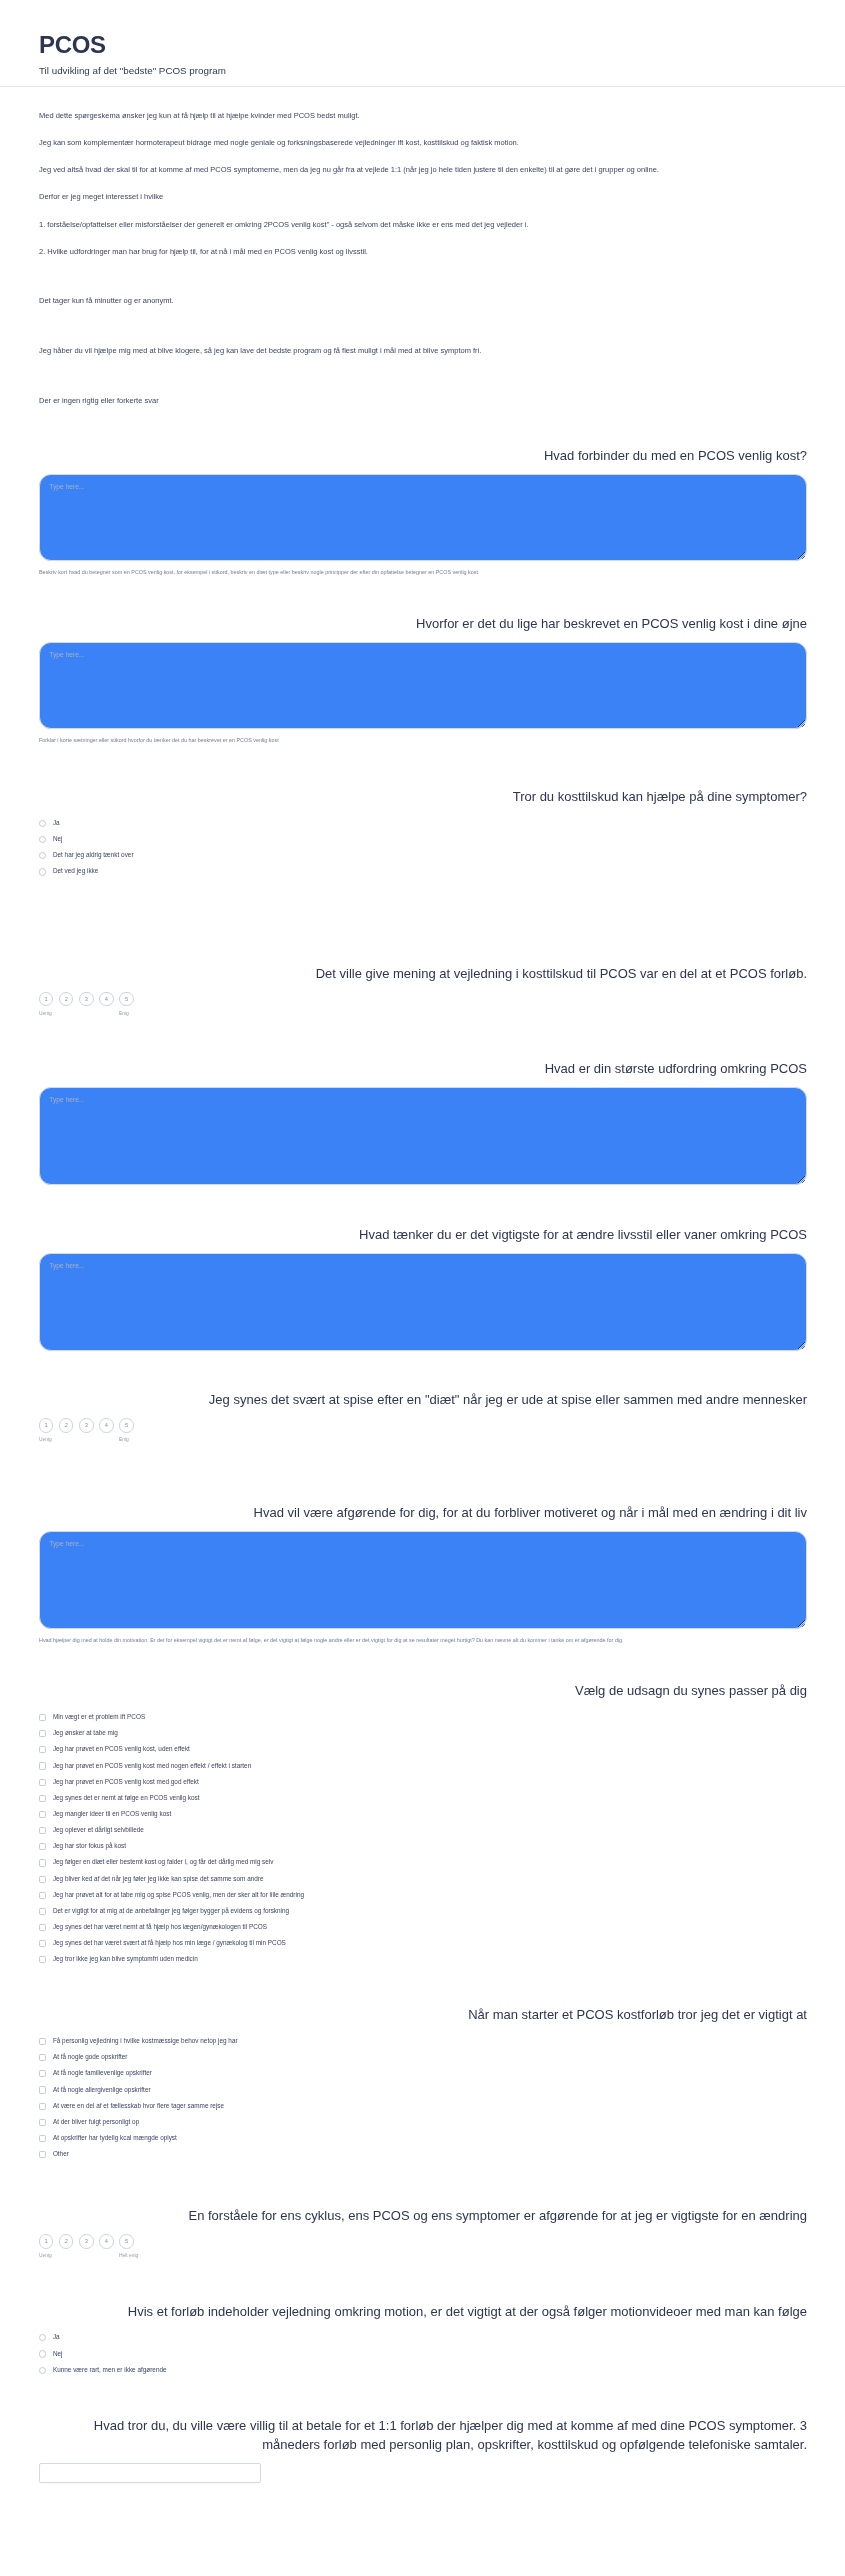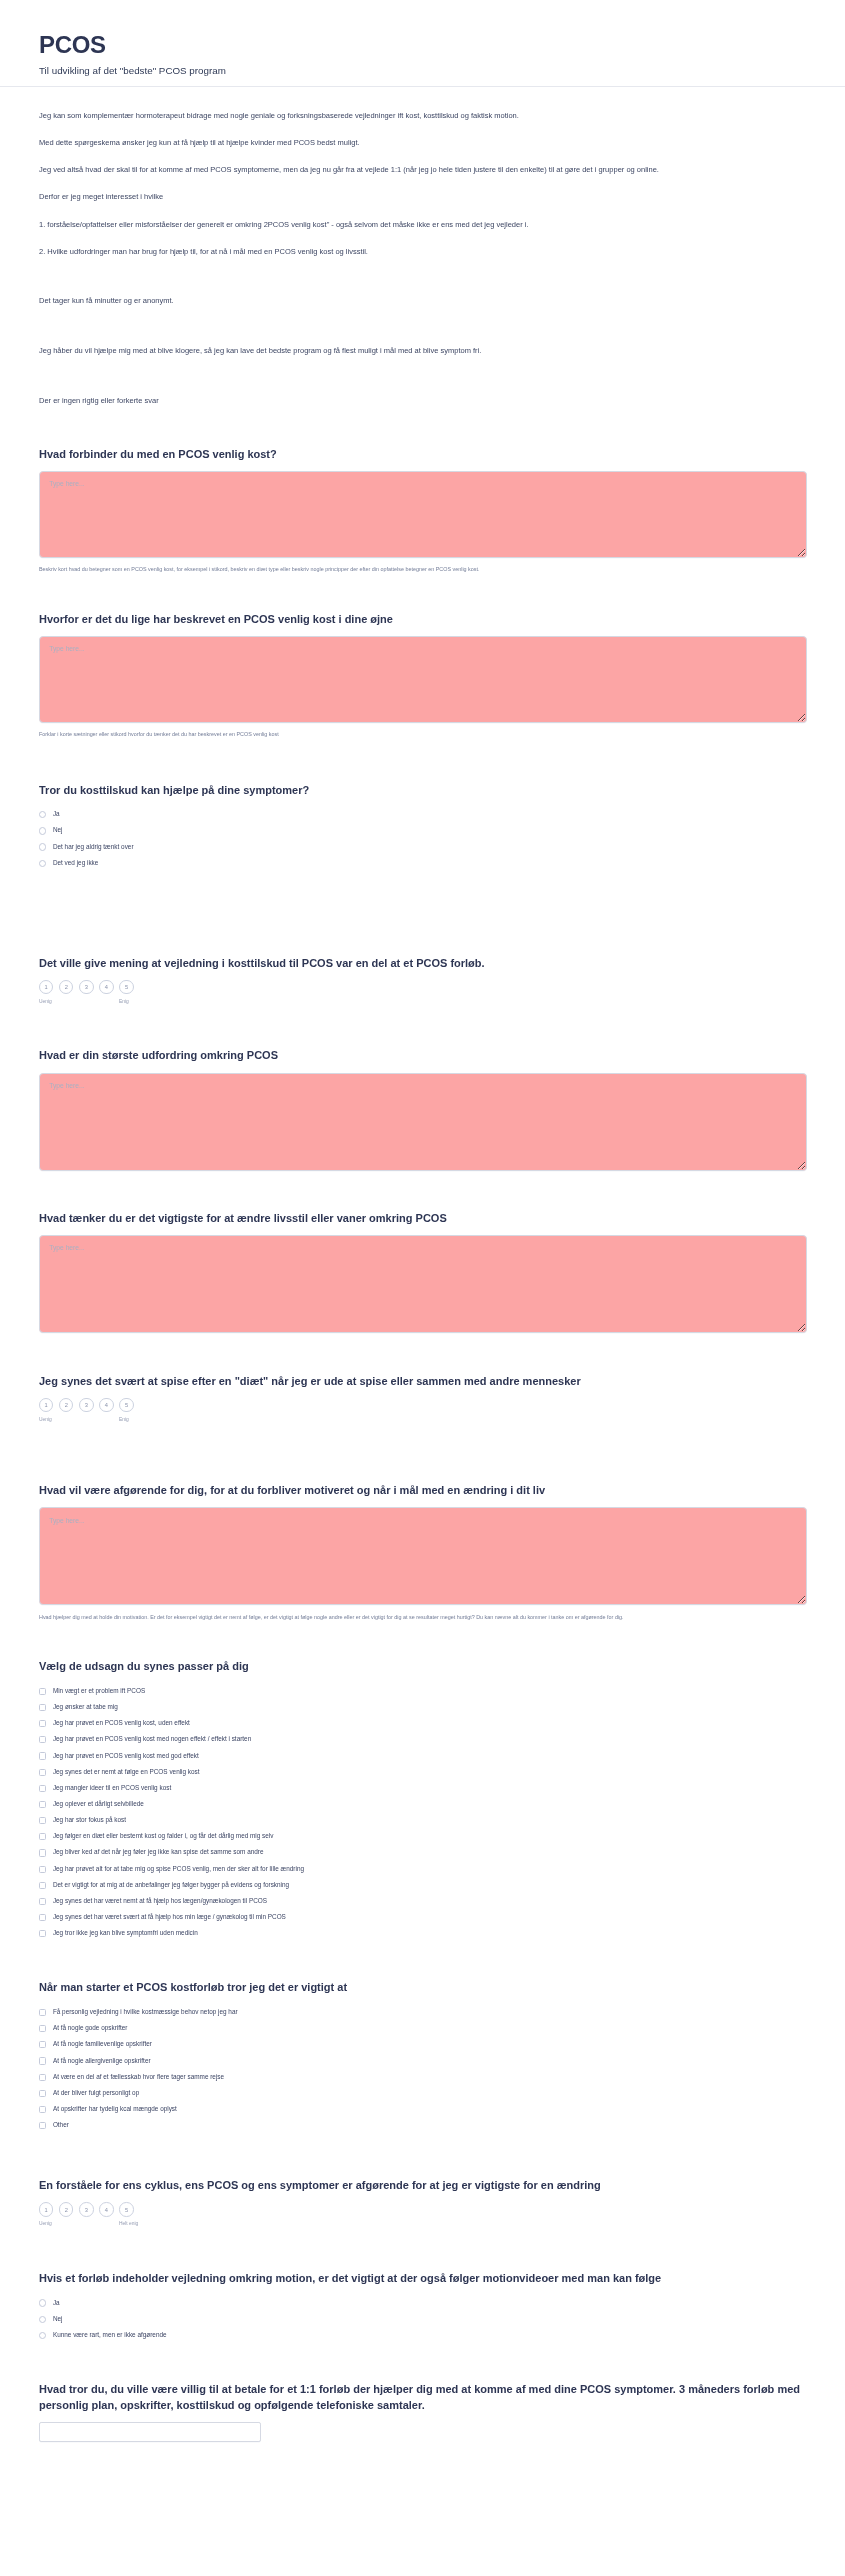--- a/index.html
+++ b/index.html
@@ -43,40 +43,41 @@
     font-size: 7.5px;
     line-height: 1.55;
     color: #3d4663;
     margin: 0 0 15.5px 0;
   }
   .intro p.gap-big { margin-bottom: 38px; }
 
   
   .q { margin-bottom: 15.5px; }
   .q-label {
-    font-size: 11px;
-    font-weight: 700;
+    font-size: 13px;
+    font-weight: 400;
     color: #2d3553;
     line-height: 1.45;
     margin-bottom: 8.2px;
     display: block;
+    text-align: right;
   }
   .q-help {
     font-size: 5.4px;
     color: #737d98;
     line-height: 1.5;
     margin-top: 5.2px;
     display: block;
   }
 
   textarea.ta {
     width: 100%;
     border: 0.5px solid #d5d9e3;
-    border-radius: 4px;
-    background: #fca5a5;
+    border-radius: 12px;
+    background: #3b82f6;
     font-family: "Liberation Sans", "DejaVu Sans", sans-serif;
     font-size: 6.7px;
     color: #2f3a56;
     padding: 8.2px 9.3px;
     resize: vertical;
     outline: none;
     box-shadow: 0 0.5px 0.5px rgba(25,35,70,0.05);
   }
   textarea.ta::placeholder { color: #a9b0c2; }
   textarea.ta.h-tall  { height: 87px; }
@@ -160,22 +161,22 @@
 <div class="page">
 
   <div class="form-header">
     <h1 class="form-title">PCOS</h1>
     <p class="form-subtitle">Til udvikling af det "bedste" PCOS program</p>
   </div>
 
   <div class="form-body">
 
     <div class="intro">
+      <p>Med dette spørgeskema ønsker jeg kun at få hjælp til at hjælpe kvinder med PCOS bedst muligt.</p>
       <p>Jeg kan som komplementær hormoterapeut bidrage med nogle geniale og forksningsbaserede vejledninger ift kost, kosttilskud og faktisk motion.</p>
-      <p>Med dette spørgeskema ønsker jeg kun at få hjælp til at hjælpe kvinder med PCOS bedst muligt.</p>
       <p>Jeg ved altså hvad der skal til for at komme af med PCOS symptomerne, men da jeg nu går fra at vejlede 1:1 (når jeg jo hele tiden justere til den enkelte) til at gøre det i grupper og online.</p>
       <p>Derfor er jeg meget interesset i hvilke</p>
       <p>1. forståelse/opfattelser eller misforståelser der generelt er omkring 2PCOS venlig kost" - også selvom det måske ikke er ens med det jeg vejleder i.</p>
       <p class="gap-big">2. Hvilke udfordringer man har brug for hjælp til, for at nå i mål med en PCOS venlig kost og livsstil.</p>
       <p class="gap-big">Det tager kun få minutter og er anonymt.</p>
       <p class="gap-big">Jeg håber du vil hjælpe mig med at blive klogere, så jeg kan lave det bedste program og få flest muligt i mål med at blive symptom fri.</p>
       <p>Der er ingen rigtig eller forkerte svar</p>
     </div>
 
     <div class="sp-44"></div>

